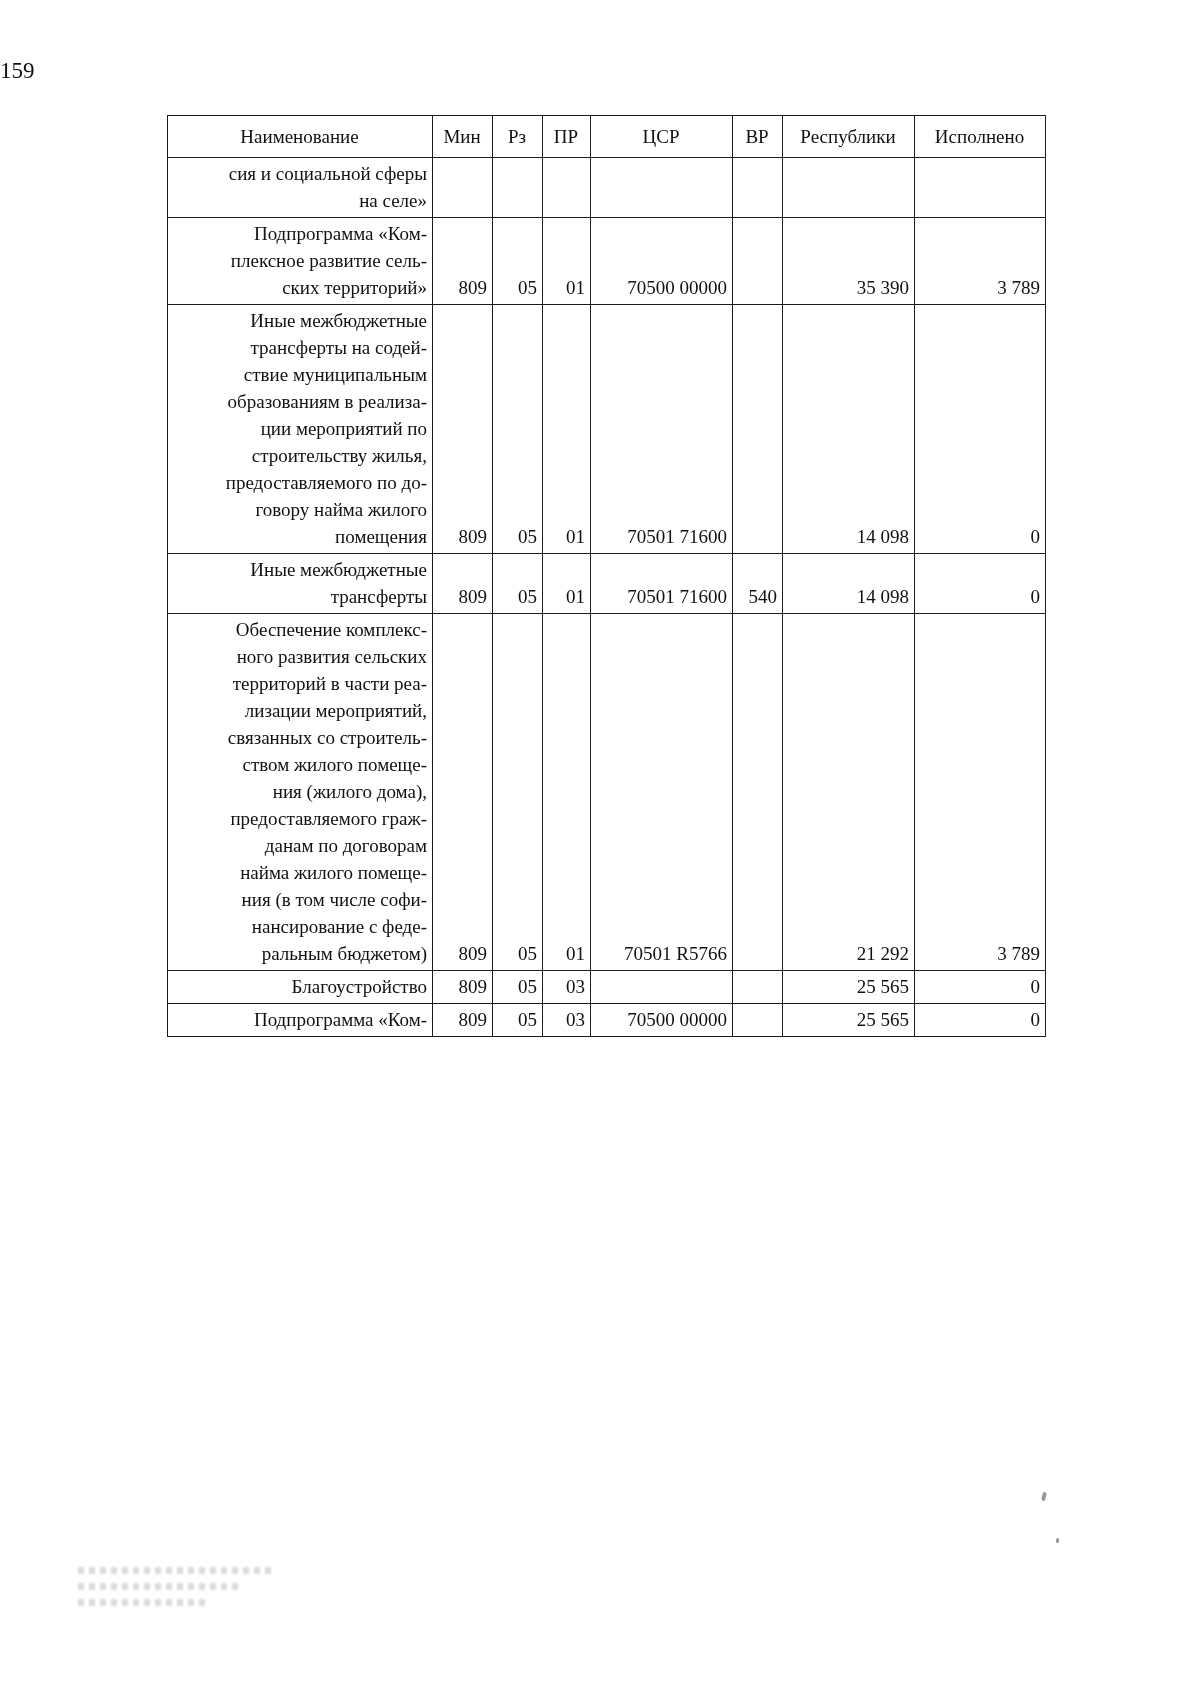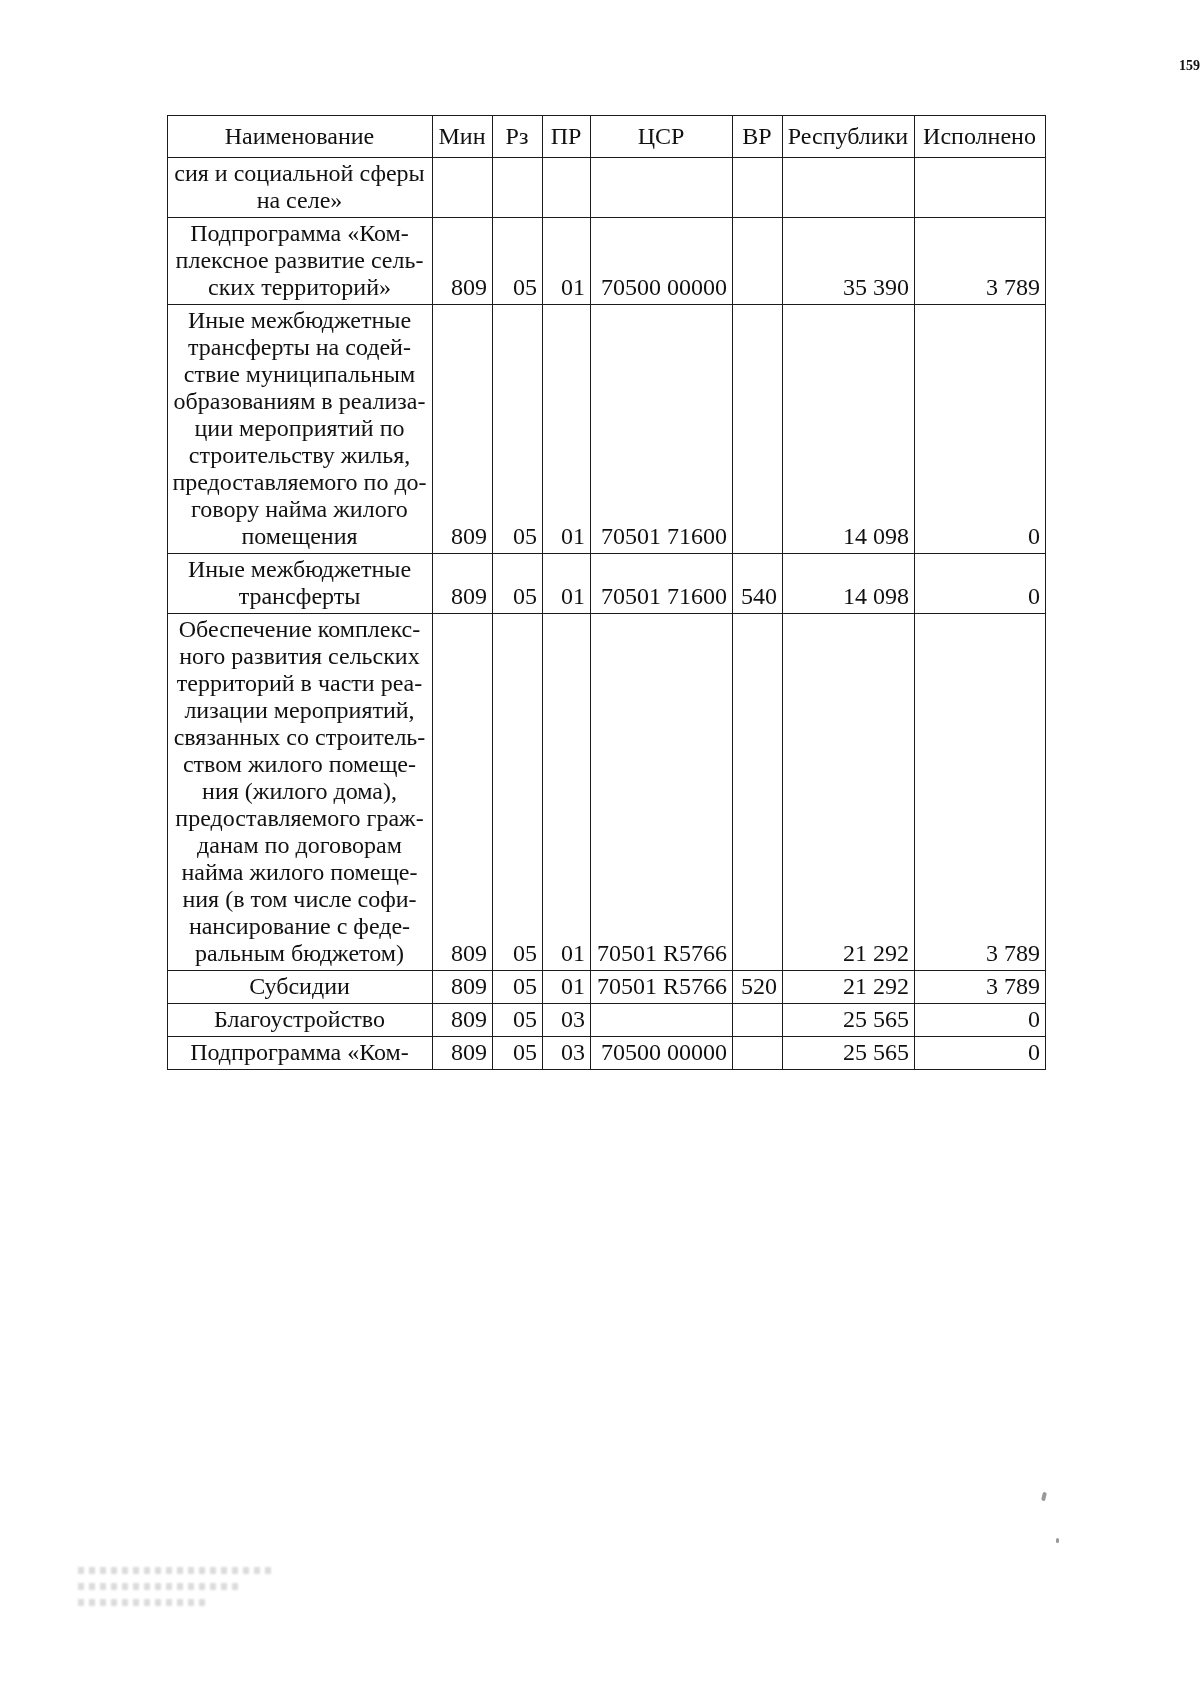--- a/index.html
+++ b/index.html
@@ -6,46 +6,46 @@
   .page {
     position:relative;
     width:1200px; height:1698px;
     background:#ffffff;
     font-family:"Liberation Serif", serif;
     color:#111111;
     overflow:hidden;
   }
   .page-number {
     position:absolute; top:58px; left:0; width:100%;
-    text-align:right; font-size:14px;font-weight:bold;
+    text-align:left; font-size:23px;
   }
   .table-wrap {
     position:absolute; left:167px; top:115px; width:878px;
   }
   table.budget {
     border-collapse:collapse;
     table-layout:fixed;
     width:100%;
-    font-size:24px;
+    font-size:19px;
     padding-left:16px;
   }
   table.budget th, table.budget td {
     border:1.5px solid #1c1c1c;
     padding:2px 5px 3px 4px;
     font-weight:normal;
     line-height:27px;
     overflow:hidden;
   }
   table.budget th {
     text-align:center;
     height:36px;
     vertical-align:middle;
   }
   td.name {
-    text-align:center;
+    text-align:right;
     vertical-align:top;
     white-space:pre-line;
     padding-left:3px;
   }
   td.num {
     text-align:right;
     vertical-align:bottom;
   }
   
   .scan-artifact {
@@ -166,30 +166,20 @@
 ральным бюджетом)</td>
             <td class="num">809</td>
             <td class="num">05</td>
             <td class="num">01</td>
             <td class="num">70501 R5766</td>
             <td class="num"></td>
             <td class="num">21 292</td>
             <td class="num">3 789</td>
           </tr>
           <tr>
-            <td class="name">Субсидии</td>
-            <td class="num">809</td>
-            <td class="num">05</td>
-            <td class="num">01</td>
-            <td class="num">70501 R5766</td>
-            <td class="num">520</td>
-            <td class="num">21 292</td>
-            <td class="num">3 789</td>
-          </tr>
-          <tr>
             <td class="name">Благоустройство</td>
             <td class="num">809</td>
             <td class="num">05</td>
             <td class="num">03</td>
             <td class="num"></td>
             <td class="num"></td>
             <td class="num">25 565</td>
             <td class="num">0</td>
           </tr>
           <tr>

